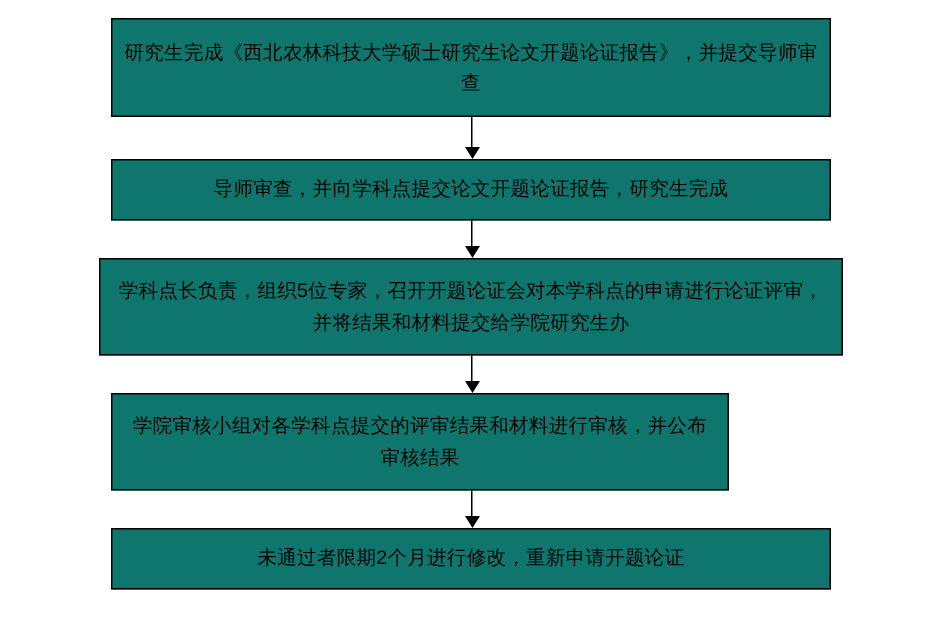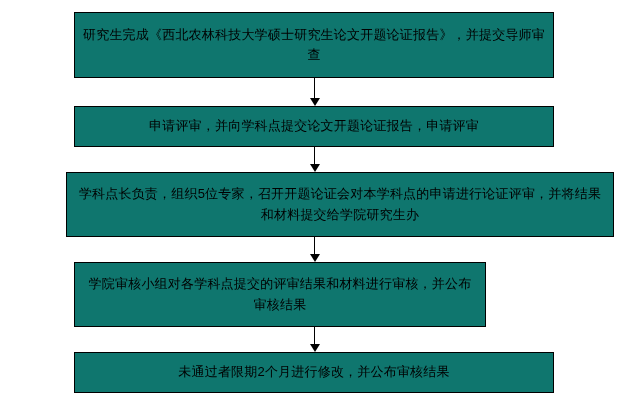--- a/index.html
+++ b/index.html
@@ -65,43 +65,43 @@
   <div class="node" style="left:74px; top:12px; width:480px; height:66px;">
     <span class="node-text">研究生完成《西北农林科技大学硕士研究生论文开题论证报告》，并提交导师审查</span>
   </div>
 
   <div class="arrow" style="left:309px; top:78px; height:28px;">
     <div class="shaft"></div>
     <div class="head"></div>
   </div>
 
   <div class="node" style="left:74px; top:106px; width:480px; height:41px;">
-    <span class="node-text">申请评审，并向学科点提交论文开题论证报告，申请评审</span>
+    <span class="node-text">导师审查，并向学科点提交论文开题论证报告，研究生完成</span>
   </div>
 
   <div class="arrow" style="left:309px; top:147px; height:25px;">
     <div class="shaft"></div>
     <div class="head"></div>
   </div>
 
-  <div class="node" style="left:66px; top:172px; width:548px; height:65px;">
+  <div class="node" style="left:66px; top:172px; width:496px; height:65px;">
     <span class="node-text">学科点长负责，组织5位专家，召开开题论证会对本学科点的申请进行论证评审，并将结果和材料提交给学院研究生办</span>
   </div>
 
   <div class="arrow" style="left:309px; top:237px; height:25px;">
     <div class="shaft"></div>
     <div class="head"></div>
   </div>
 
   <div class="node" style="left:74px; top:262px; width:412px; height:65px;">
     <span class="node-text">学院审核小组对各学科点提交的评审结果和材料进行审核，并公布审核结果</span>
   </div>
 
   <div class="arrow" style="left:309px; top:327px; height:25px;">
     <div class="shaft"></div>
     <div class="head"></div>
   </div>
 
   <div class="node" style="left:74px; top:352px; width:480px; height:41px;">
-    <span class="node-text">未通过者限期2个月进行修改，并公布审核结果</span>
+    <span class="node-text">未通过者限期2个月进行修改，重新申请开题论证</span>
   </div>
 
 </div>
 
 </body></html>

